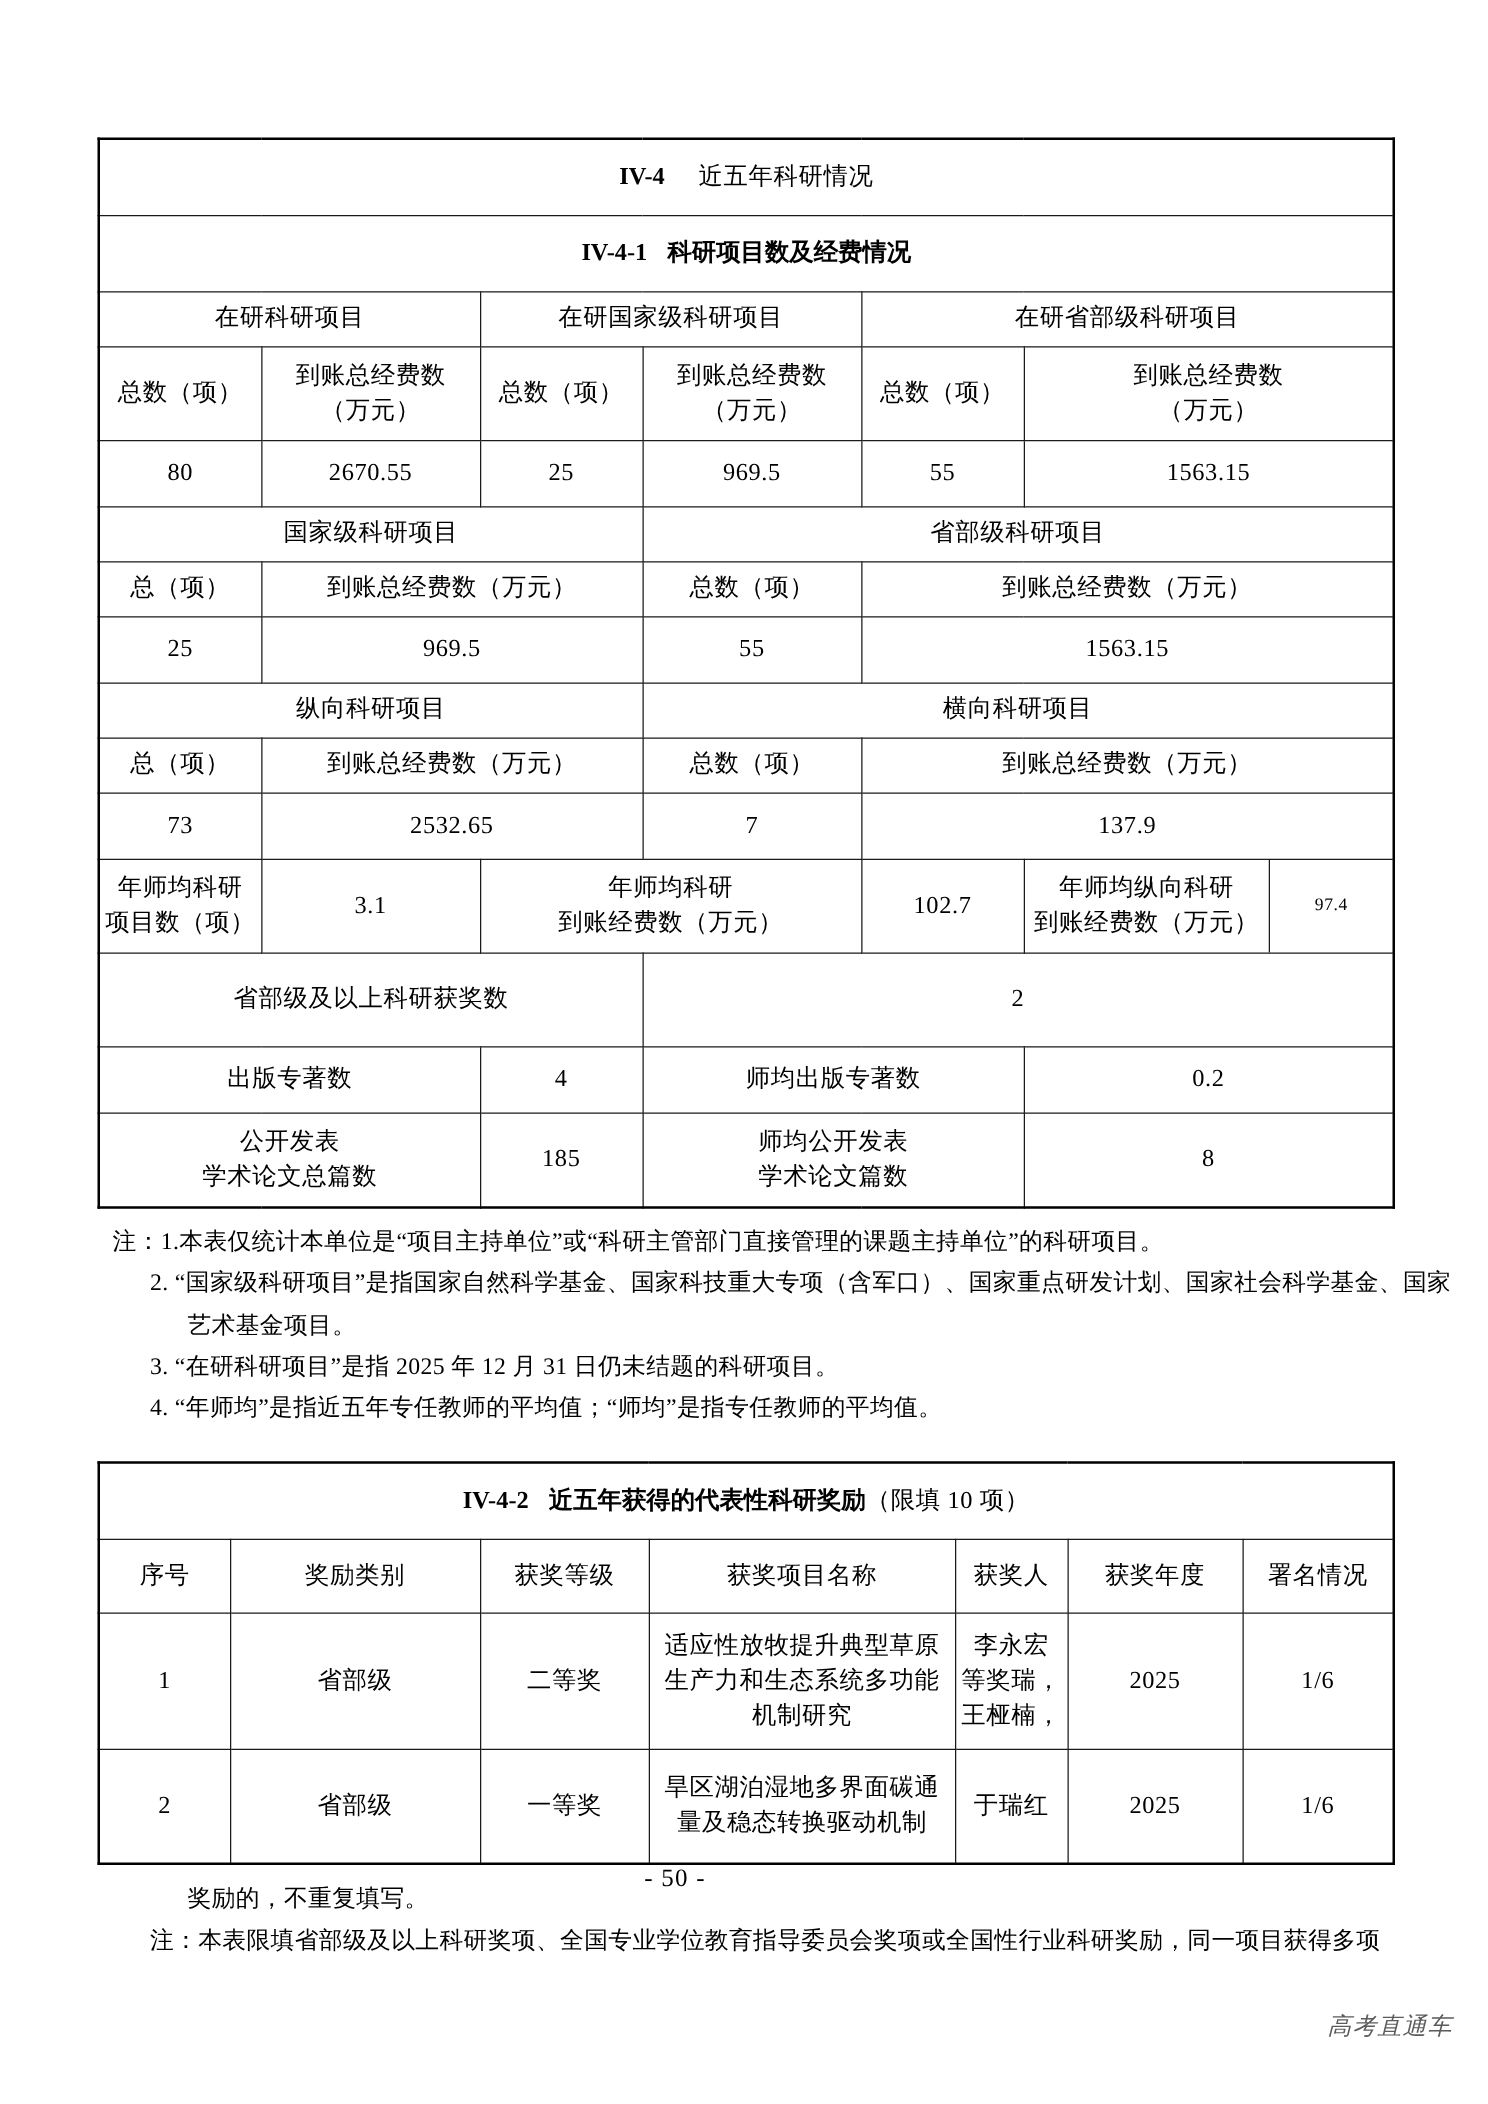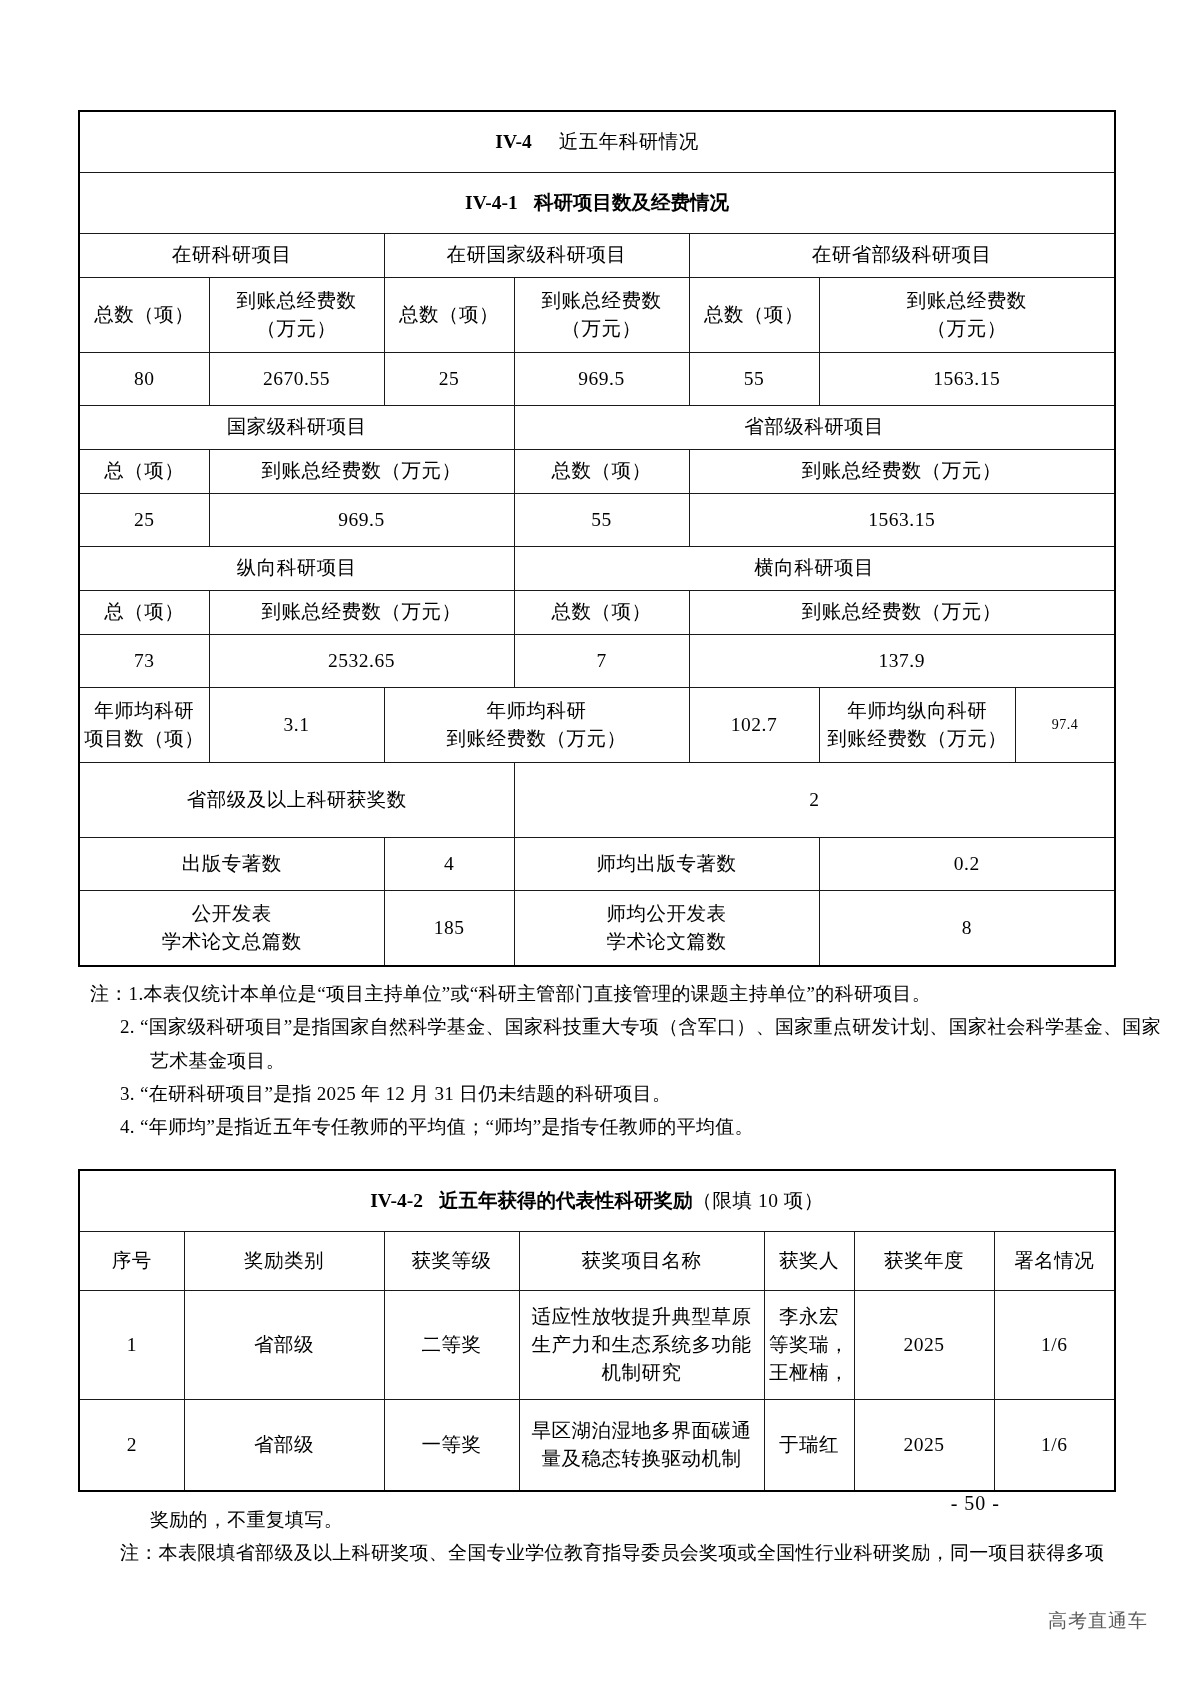--- a/index.html
+++ b/index.html
@@ -99,32 +99,34 @@
     font-size: 19px;
     line-height: 1.7;
     letter-spacing: 0.3px;
   }
 
   .pageno {
     position: absolute;
     left: 0;
     top: 1492px;
     width: 1000px;
-    text-align: right;
+    text-align: center;
     font-size: 20px;
     letter-spacing: 1px;
+    padding-left: 40px;
   }
   .watermark {
     position: absolute;
-    right: 42px;
+    right: 28px;
     top: 1608px;
     font-size: 19px;
     color: #5b5b5b;
     font-family: "Liberation Sans", sans-serif;
     letter-spacing: 1px;
+    font-style: italic;
   }
 </style>
 </head>
 <body>
 
 <div class="page">
   <div class="content">
 
     <table class="grid outer">
       <colgroup>

